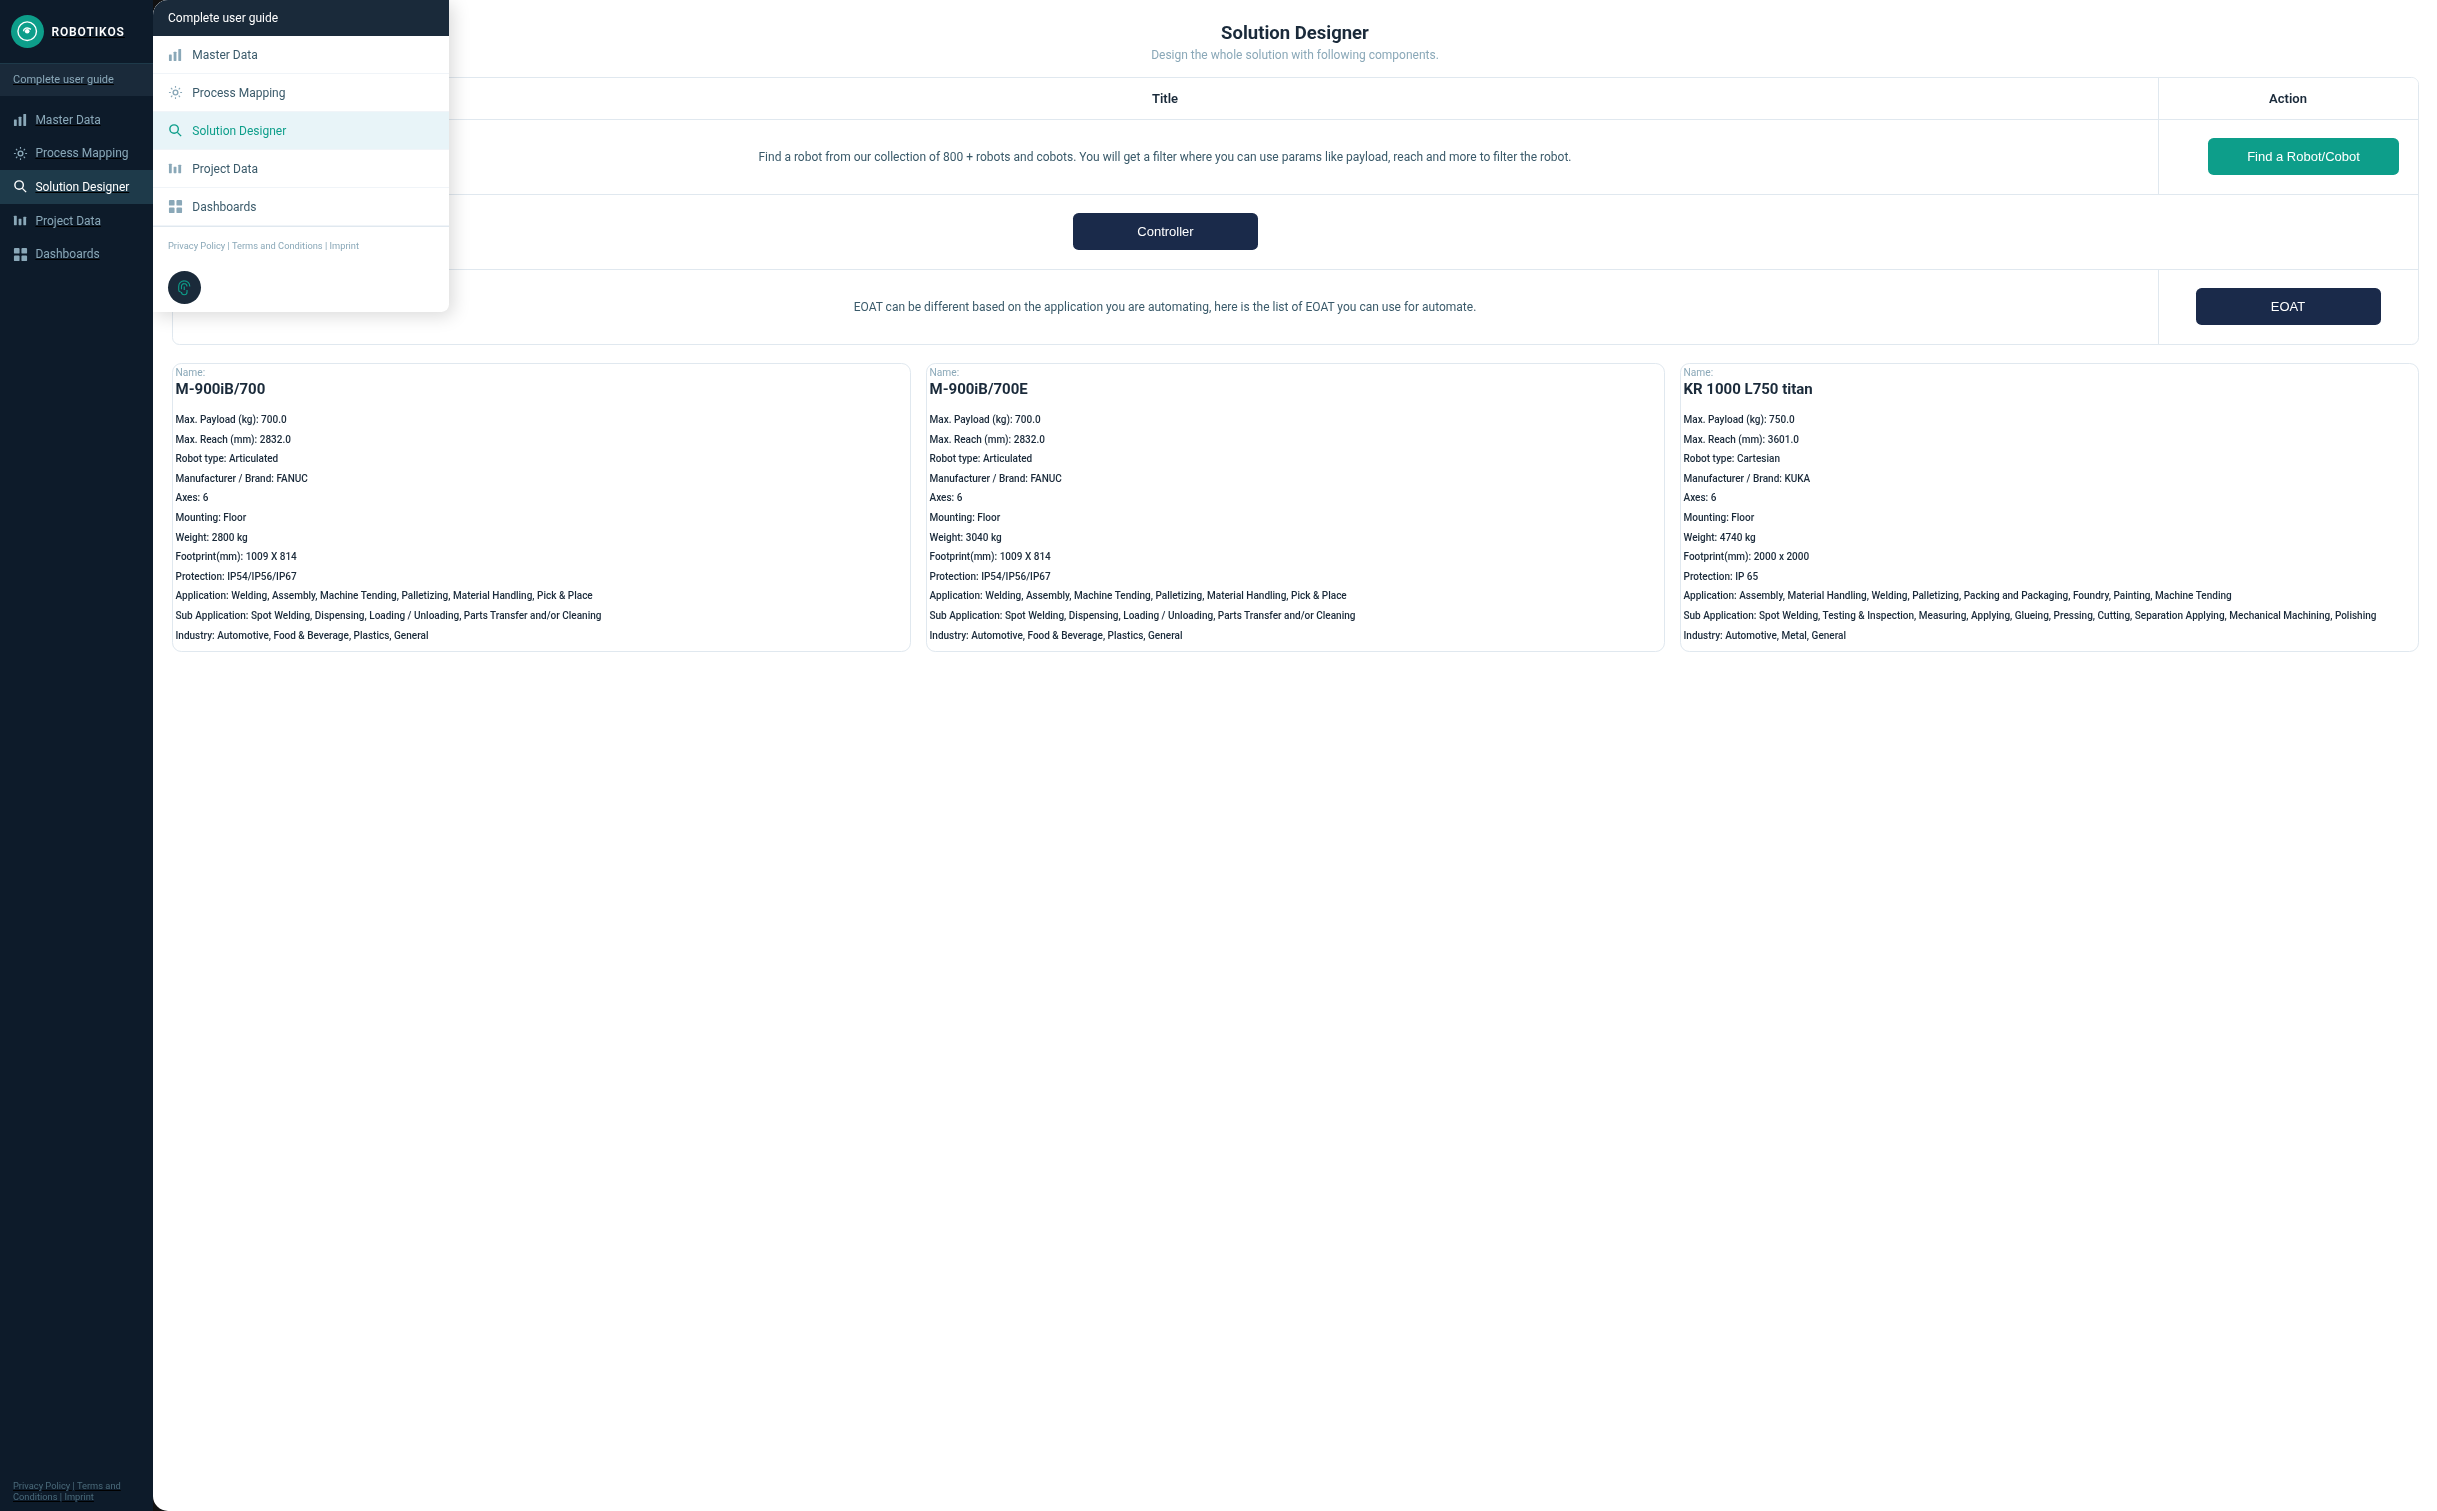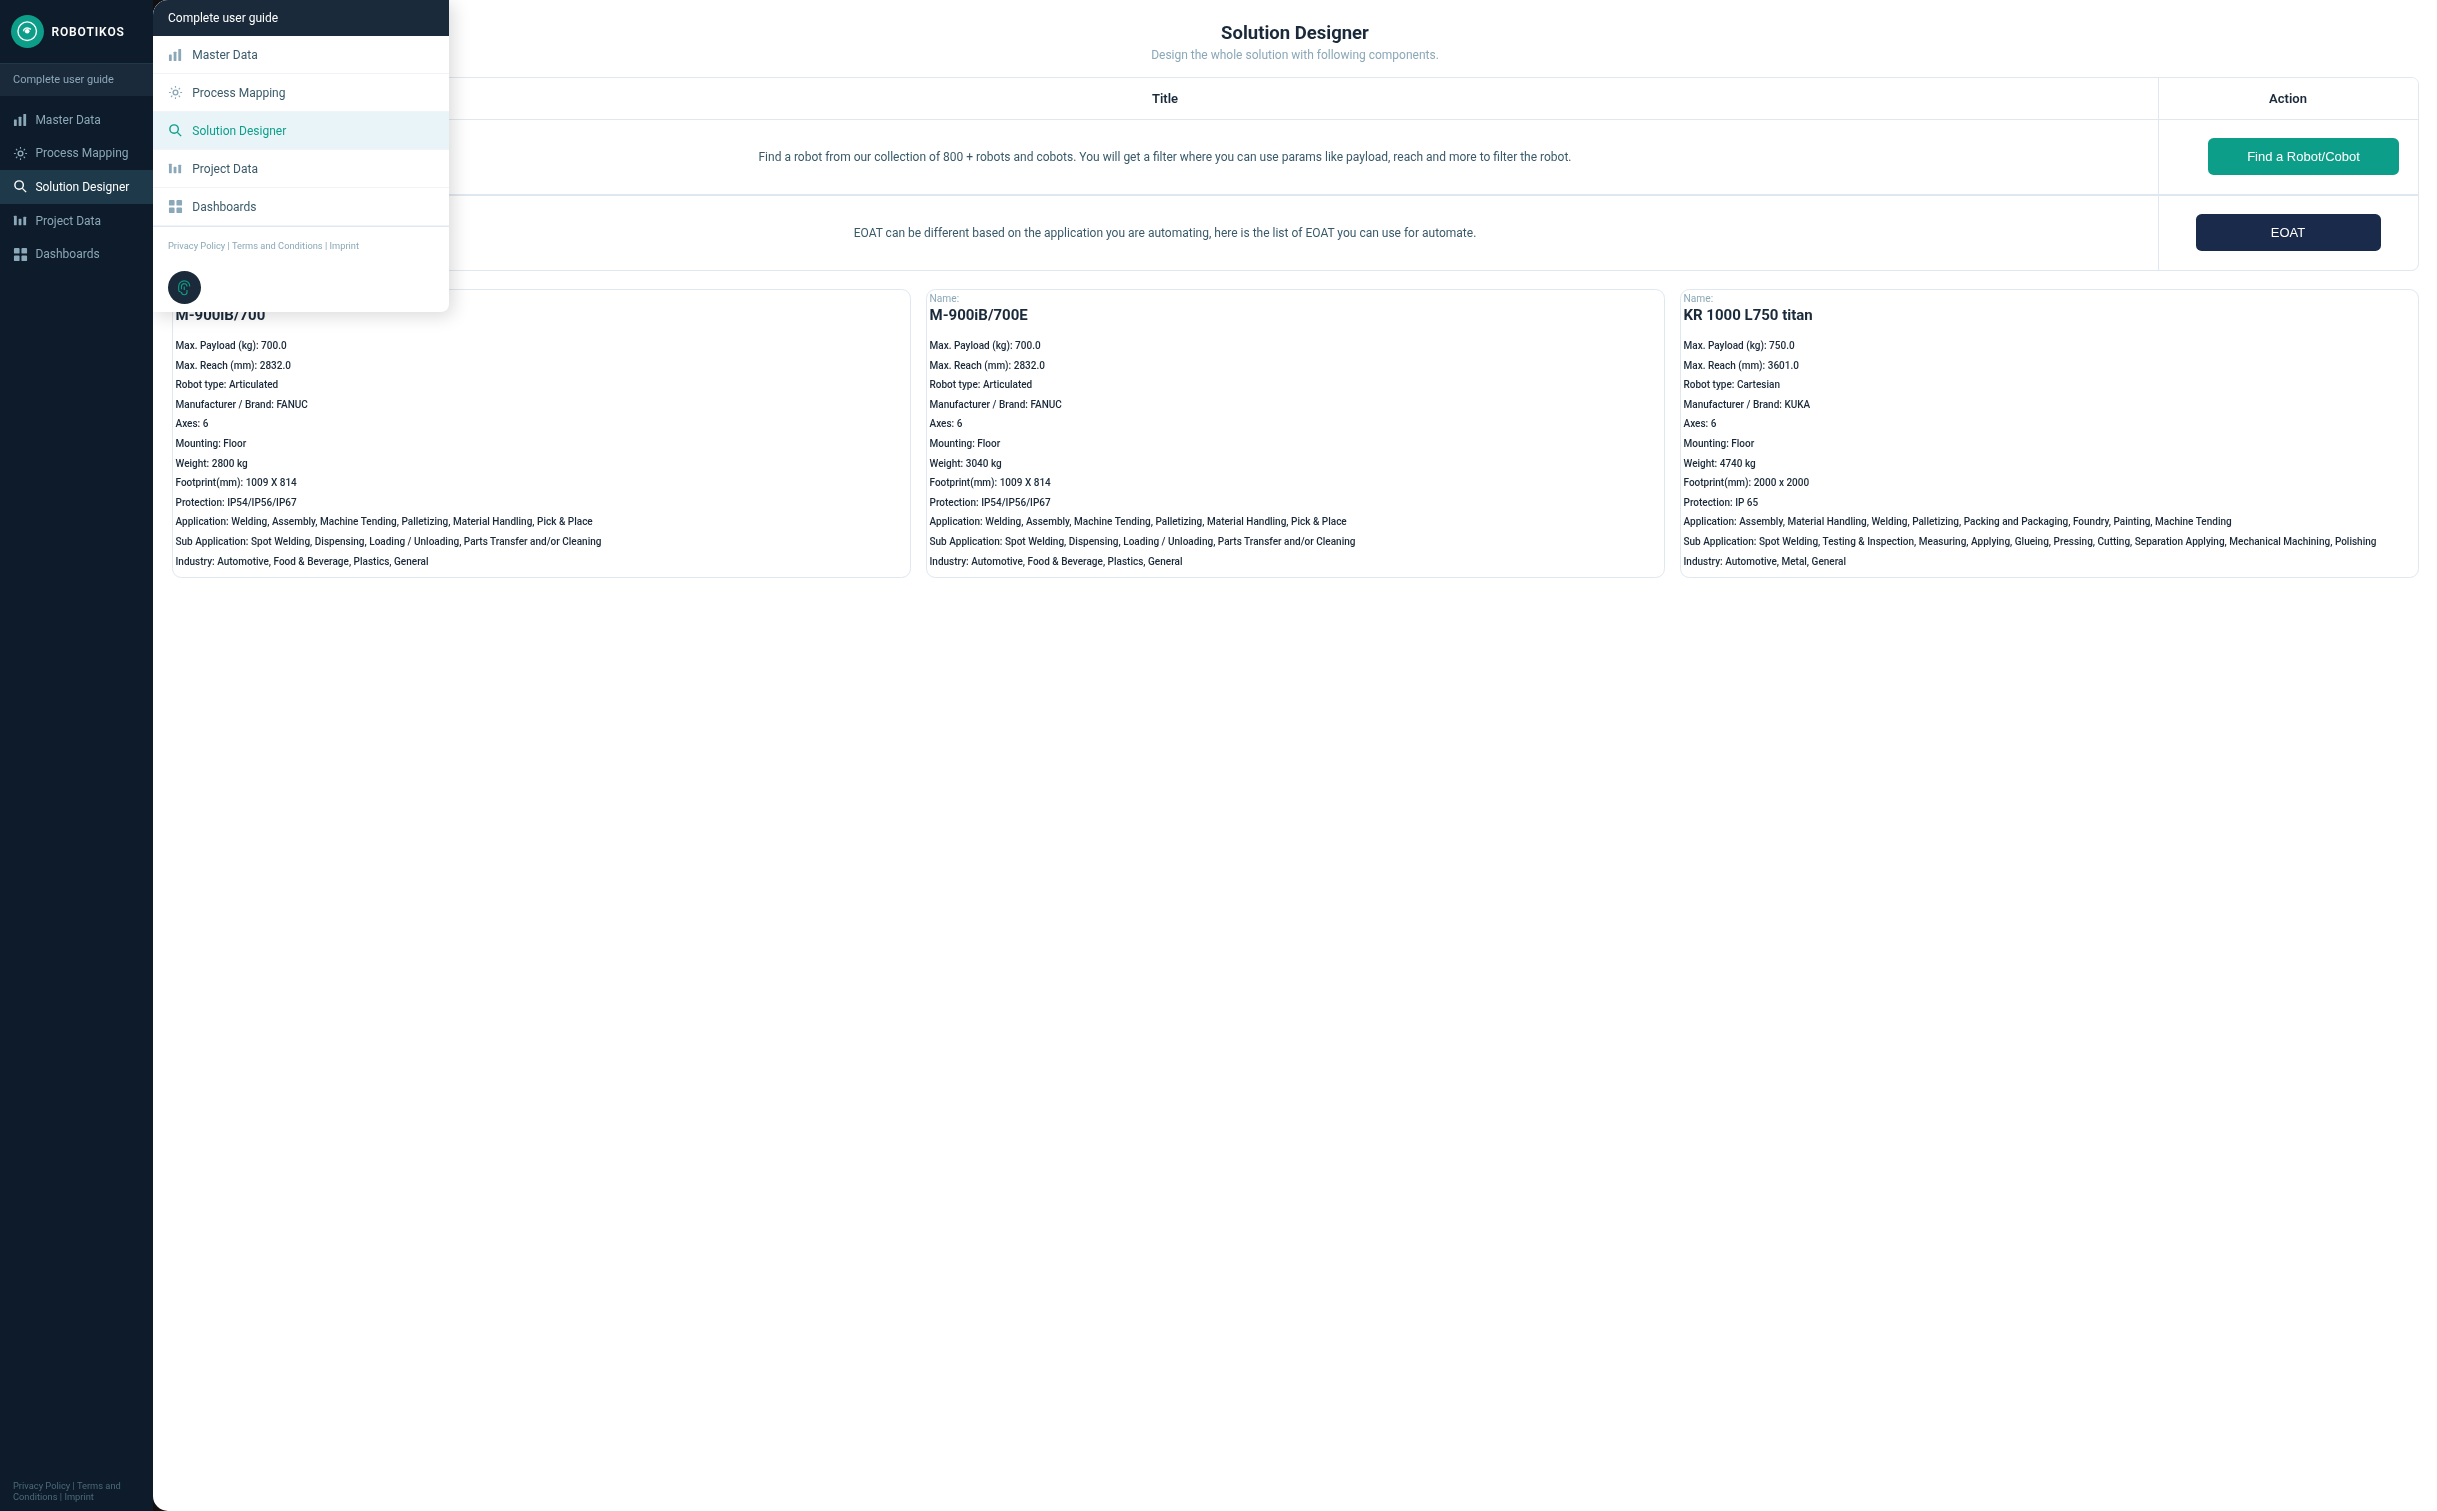--- a/index.html
+++ b/index.html
@@ -13,20 +13,21 @@
 
     
     .sidebar {
       width: 153px;
       background: #0d1b2a;
       display: flex;
       flex-direction: column;
       padding: 0;
       flex-shrink: 0;
       z-index: 10;
+      text-decoration: underline;
     }
     .sidebar-logo {
       display: flex;
       align-items: center;
       gap: 7.4px;
       padding: 15px 11px;
       border-bottom: 0.9px solid #1e3a4a;
     }
     .logo-icon {
       width: 33px;
@@ -340,20 +341,23 @@
     </div>
 
     <div class="table-row">
       <div class="td-title">Find a robot from our collection of 800 + robots and cobots. You will get a filter where you can use params like payload, reach and more to filter the robot.</div>
       <div class="td-action">
         <button class="btn-teal">Find a Robot/Cobot</button>
       </div>
     </div>
 
     <div class="table-row">
+      <div class="td-action">
+        <button class="btn-dark">Controller</button>
+      </div>
     </div>
 
     <div class="table-row">
       <div class="td-title">EOAT can be different based on the application you are automating, here is the list of EOAT you can use for automate.</div>
       <div class="td-action">
         <button class="btn-dark">EOAT</button>
       </div>
     </div>
   </div>
 

